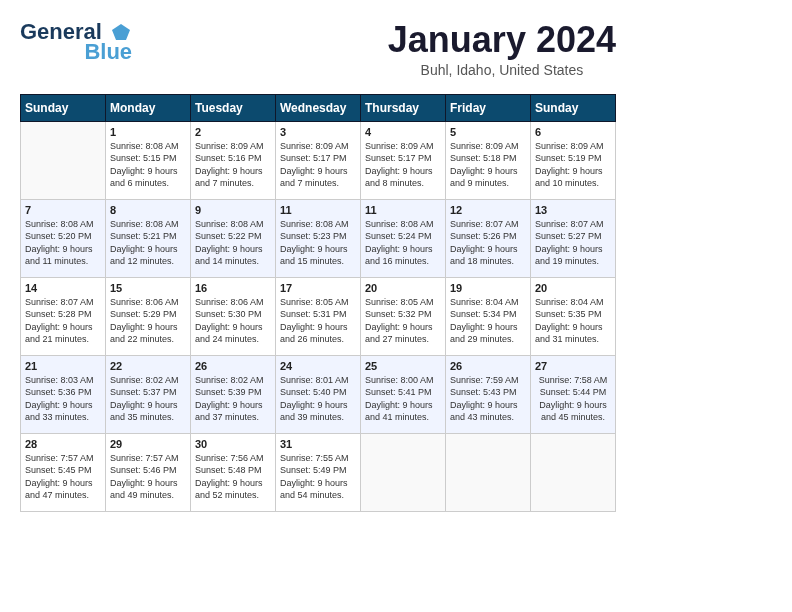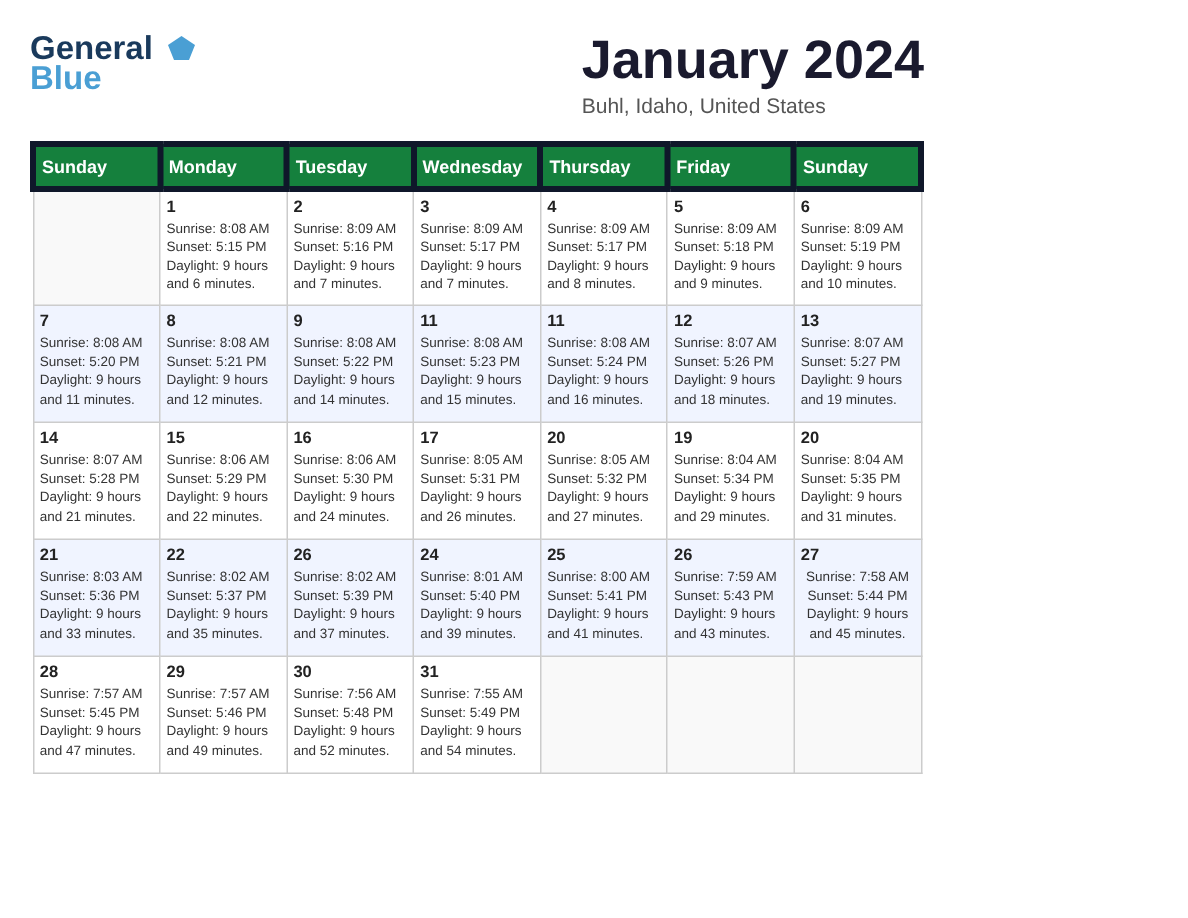--- a/index.html
+++ b/index.html
@@ -18,46 +18,46 @@
       display: flex;
       justify-content: space-between;
       align-items: flex-start;
       margin-bottom: 16px;
     }
     .logo {
       display: flex;
       align-items: center;
     }
     .title-area {
-      text-align: left;
+      text-align: center;
     }
     .month-title {
       font-size: 36px;
       font-weight: bold;
       color: #1a1a2e;
       line-height: 1.1;
     }
     .location {
       font-size: 14px;
       color: #555;
       margin-top: 2px;
     }
     table {
       width: 100%;
       border-collapse: collapse;
       table-layout: fixed;
     }
     th {
-      background-color: #15803d;
+      background-color: #0c4a6e;
       color: #fff;
       font-size: 12px;
       font-weight: bold;
       padding: 6px 4px;
       text-align: left;
-      border: 4px solid #0f172a;
+      border: 1px solid #0f172a;
     }
     td {
       border: 1px solid #ccc;
       vertical-align: top;
       padding: 4px 4px 4px 4px;
       font-size: 9.5px;
       color: #333;
       height: 78px;
       background: #fff;
     }
@@ -91,21 +91,21 @@
     <div class="logo">
       <div>
         <div style="display:flex;align-items:center;">
           <div style="font-size:22px;font-weight:bold;color:#1a3a5c;line-height:1.1;">
             <span style="color:#1a3a5c;">General</span>
             <svg width="22" height="22" viewBox="0 0 22 22" style="vertical-align:middle;margin-left:2px;">
               <polygon points="11,2 20,8 16,18 6,18 2,8" fill="#4a9fd4"></polygon>
             </svg>
           </div>
         </div>
-        <div style="font-size:22px;font-weight:bold;color:#4a9fd4;line-height:1.1;margin-top:-4px;">Blue</div>
+        <div style="font-size:22px;font-weight:bold;color:#4a9fd4;line-height:1.1;margin-top:-4px;text-align:right;">Blue</div>
       </div>
     </div>
     <div class="title-area">
       <div class="month-title">January 2024</div>
       <div class="location">Buhl, Idaho, United States</div>
     </div>
   </div>
 
   <table>
     <thead>

